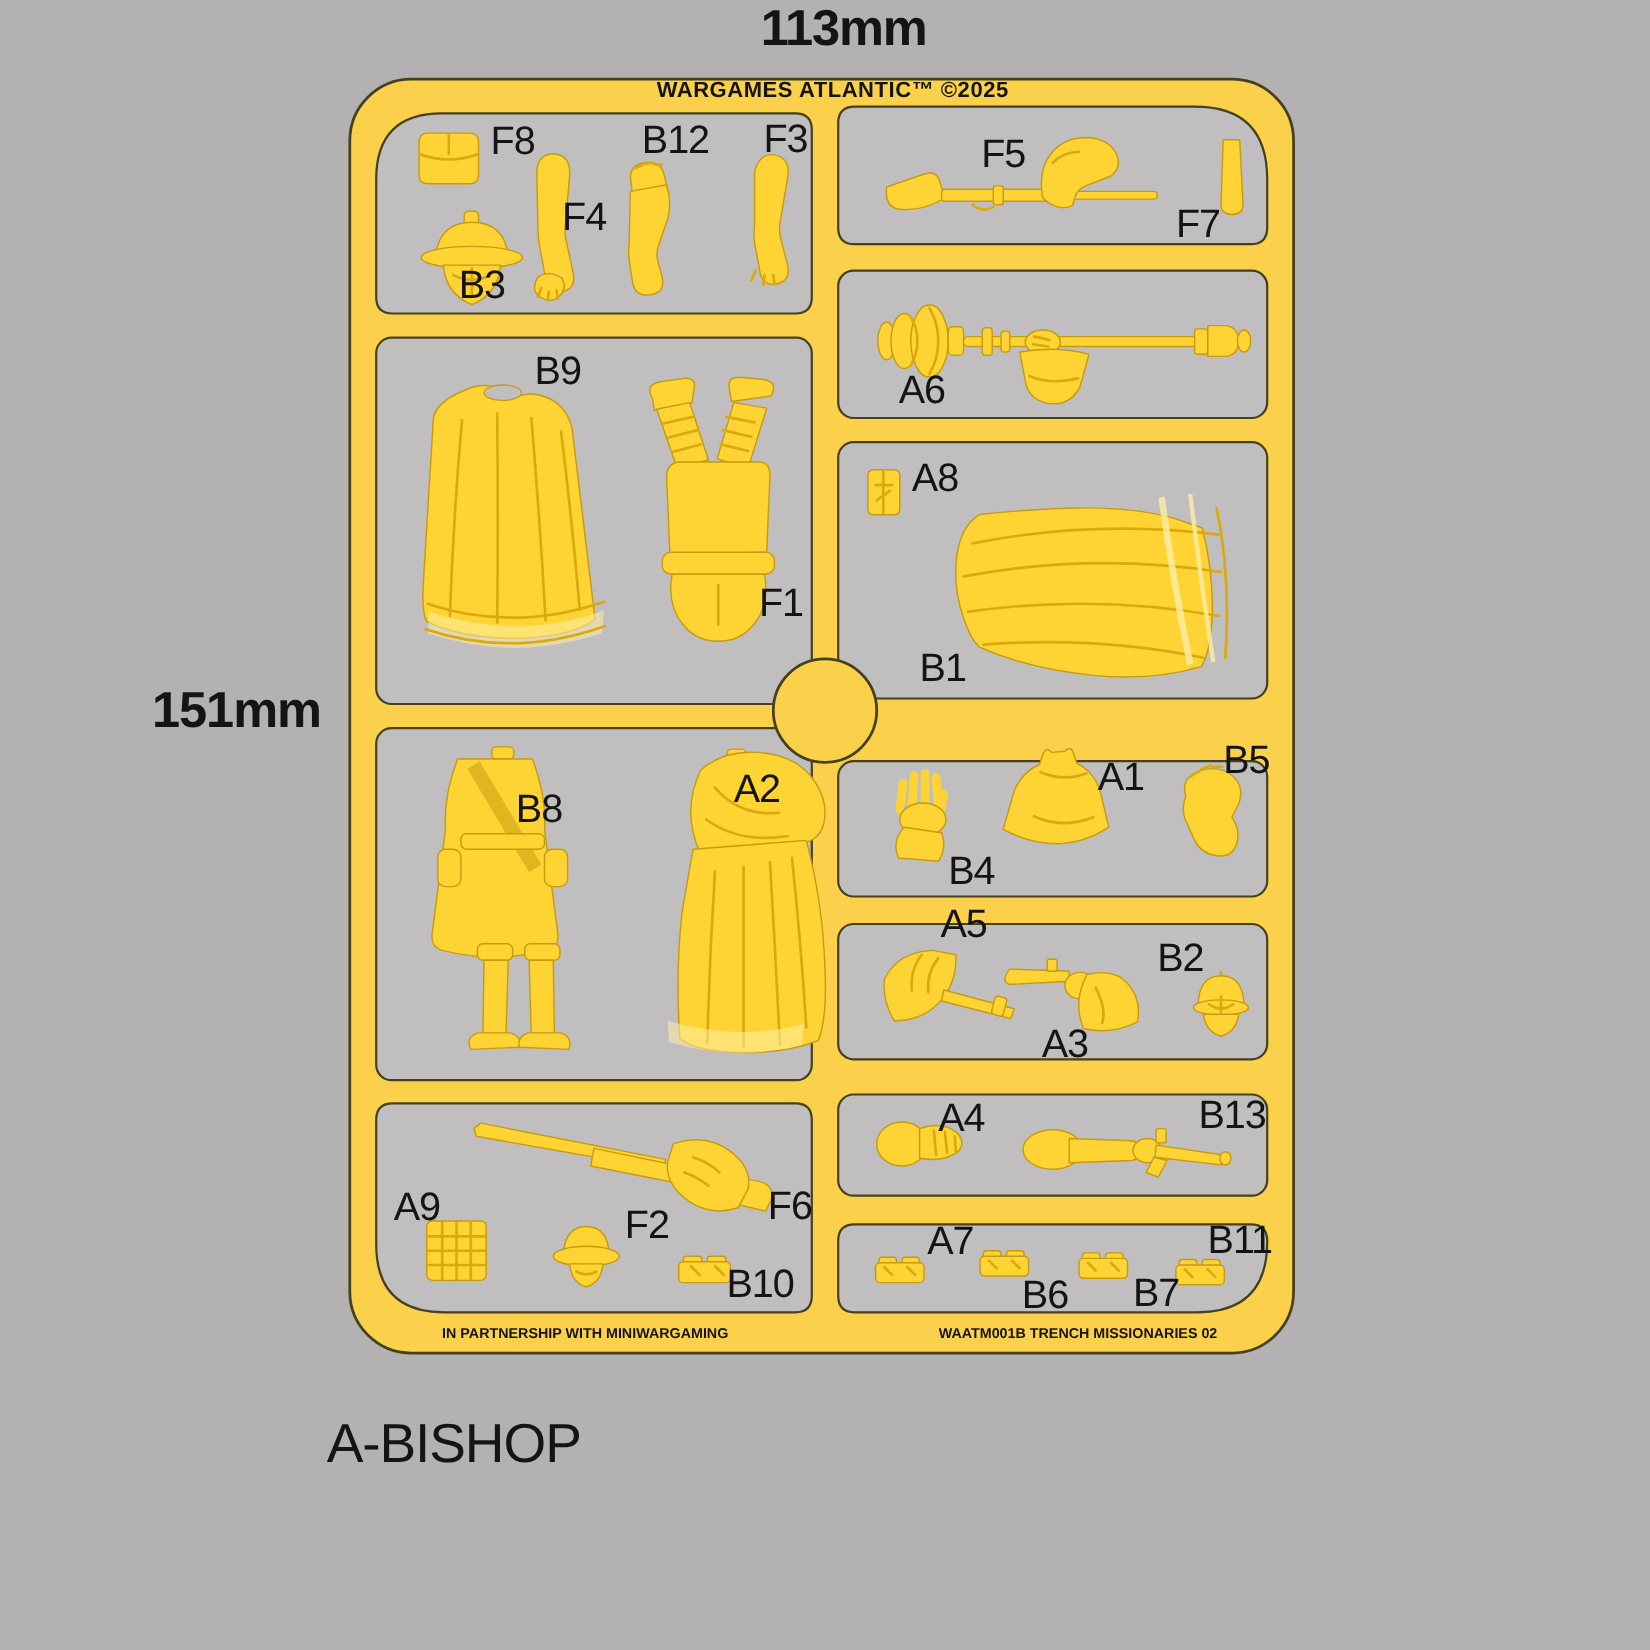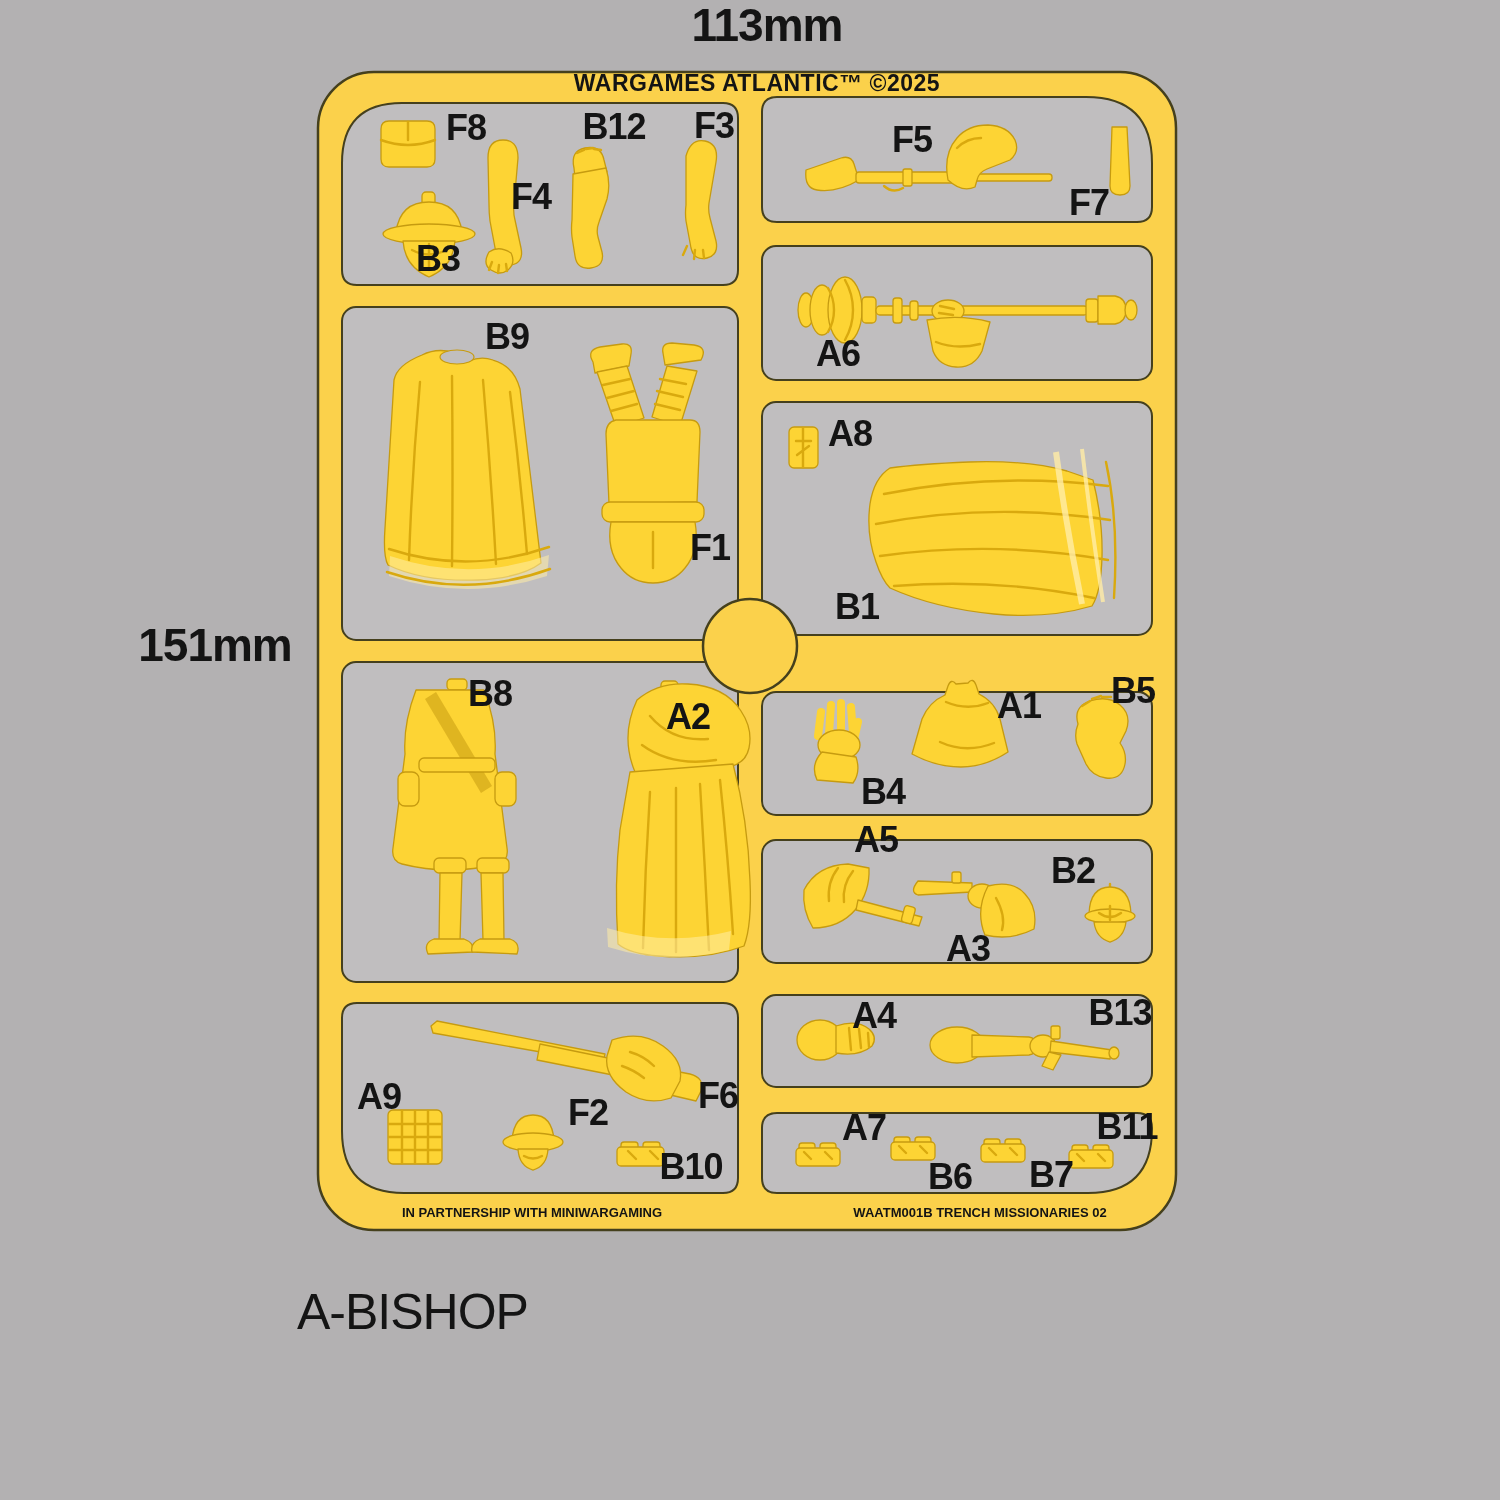--- a/index.html
+++ b/index.html
@@ -12,23 +12,23 @@
   .stage{position:relative;width:1500px;height:1500px}
   svg{position:absolute;left:0;top:0}
   .frame{fill:var(--sprue,#fbd14b);stroke:var(--edge,#45401d);stroke-width:2.5}
   .cell{fill:var(--cell,#c0bebf);stroke:var(--edge,#45401d);stroke-width:2}
   .p{fill:var(--part,#fdd434);stroke:var(--part_edge,#c69b10);stroke-width:1.3;stroke-linejoin:round}
   .ln{fill:none;stroke:var(--detail,#d9a90e);stroke-width:2.4;stroke-linecap:round}
   .fg{fill:none;stroke:var(--part,#fdd434);stroke-width:8;stroke-linecap:round}
   .hb{fill:none;stroke:var(--hem,#ffeca6);opacity:.8}
   .hem{fill:var(--hem,#ffeca6);opacity:.55;stroke:none}
   .lbl{position:absolute;transform:translate(-50%,-50%);color:var(--ink,#141414);white-space:nowrap}
-  .plabel{font-size:36px;font-weight:700;letter-spacing:-1px}
+  .plabel{font-size:36px;font-weight:400;letter-spacing:-1px}
   .dim{font-size:46px;font-weight:700;letter-spacing:-1px}
-  .title{font-size:23px;font-weight:700;letter-spacing:.5px}
+  .title{font-size:20px;font-weight:700;letter-spacing:.5px}
   .foot{font-size:13px;font-weight:700;letter-spacing:0}
   .legend-item{position:absolute;transform:translateY(-50%);color:var(--ink,#141414);
     font-size:50px;font-weight:400;letter-spacing:-1px;white-space:nowrap}
 </style>
 </head>
 <body>
 
 <div class="stage">
 
   <svg width="1500" height="1500" viewBox="0 0 1500 1500">
@@ -288,21 +288,21 @@
   <div class="lbl foot" style="left:532px;top:1212px">IN PARTNERSHIP WITH MINIWARGAMING</div>
   <div class="lbl foot" style="left:980px;top:1212px">WAATM001B TRENCH MISSIONARIES 02</div>
 
   <span class="lbl plabel" style="left:466px;top:128px">F8</span>
   <span class="lbl plabel" style="left:614px;top:127px">B12</span>
   <span class="lbl plabel" style="left:714px;top:126px">F3</span>
   <span class="lbl plabel" style="left:531px;top:197px">F4</span>
   <span class="lbl plabel" style="left:438px;top:259px">B3</span>
   <span class="lbl plabel" style="left:507px;top:337px">B9</span>
   <span class="lbl plabel" style="left:710px;top:548px">F1</span>
-  <span class="lbl plabel" style="left:490px;top:694px">B8</span>
+  <span class="lbl plabel" style="left:490px;top:735px">B8</span>
   <span class="lbl plabel" style="left:688px;top:717px">A2</span>
   <span class="lbl plabel" style="left:912px;top:140px">F5</span>
   <span class="lbl plabel" style="left:1089px;top:203px">F7</span>
   <span class="lbl plabel" style="left:838px;top:354px">A6</span>
   <span class="lbl plabel" style="left:850px;top:434px">A8</span>
   <span class="lbl plabel" style="left:857px;top:607px">B1</span>
   <span class="lbl plabel" style="left:883px;top:792px">B4</span>
   <span class="lbl plabel" style="left:1019px;top:706px">A1</span>
   <span class="lbl plabel" style="left:1133px;top:691px">B5</span>
   <span class="lbl plabel" style="left:876px;top:840px">A5</span>

